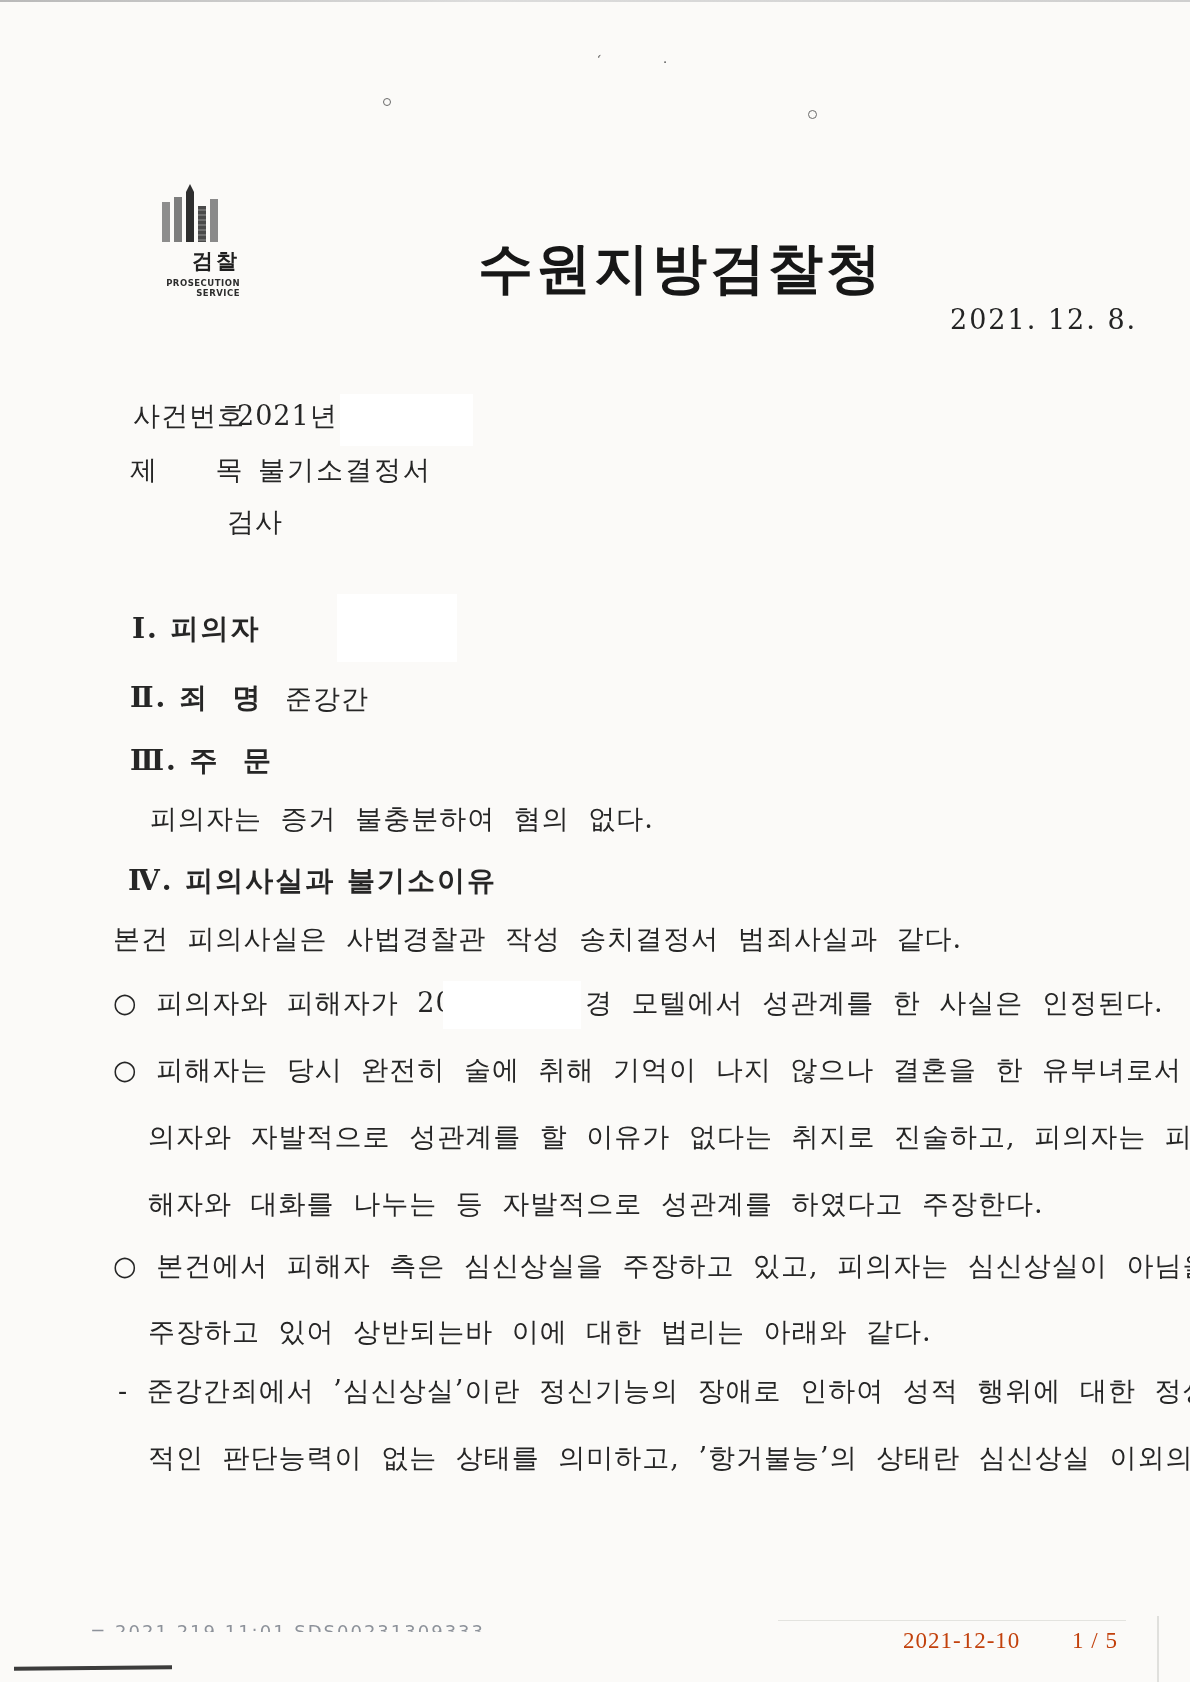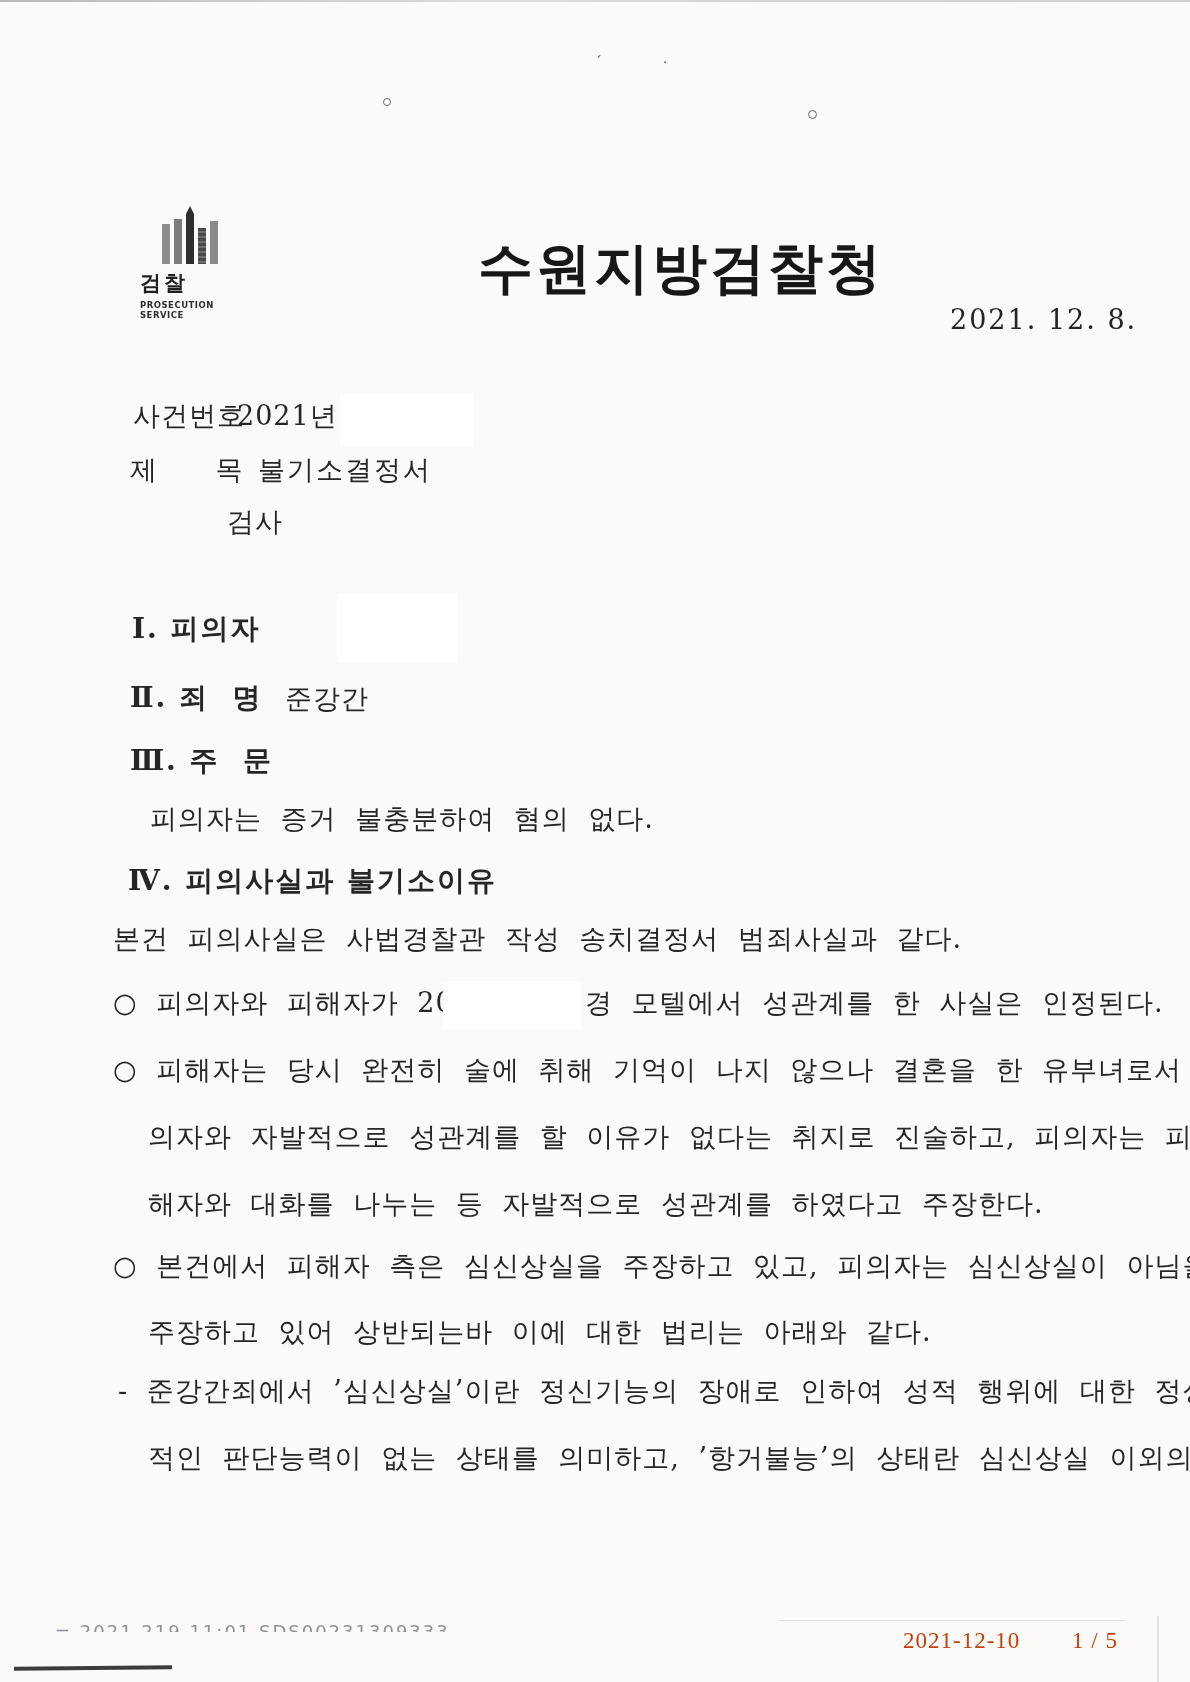--- a/index.html
+++ b/index.html
@@ -14,21 +14,21 @@
   }
   
   .scan-top-edge{position:absolute;left:0;top:0;width:100%;height:2px;
     background:linear-gradient(to right,#b9b9b9,#dcdcdc 40%,#cfcfcf);}
   .speck{position:absolute;color:#555;font-size:13px;line-height:1;}
   .speck-ring{position:absolute;border:1.5px solid #6a6a6a;border-radius:50%;}
   .footer-hline{position:absolute;left:778px;top:1620px;width:348px;height:1px;background:#e3e3df;}
   .right-vline{position:absolute;left:1157px;top:1616px;width:2px;height:66px;background:#e0e0dd;}
   .bottom-dark-line{position:absolute;left:14px;top:1666px;width:158px;height:4px;background:#3c3c3c;transform:rotate(-0.6deg);}
   
-  .logo{position:absolute;left:140px;top:206px;width:100px;text-align:left;}
+  .logo{position:absolute;left:140px;top:184px;width:100px;text-align:right;}
   .logo-bars{display:flex;align-items:flex-end;justify-content:center;gap:4px;height:58px;}
   .bar{width:8px;}
   .bar1{height:40px;background:#8d8d8d;}
   .bar2{height:45px;background:#7d7d7d;}
   .bar3{height:50px;background:#2e2e2e;position:relative;}
   .bar3:before{content:"";position:absolute;left:0;top:-8px;border-left:4px solid transparent;
     border-right:4px solid transparent;border-bottom:8px solid #2e2e2e;}
   .bar4{height:36px;background:repeating-linear-gradient(#4a4a4a 0 3px,#6f6f6f 3px 5px);}
   .bar5{height:43px;background:#8a8a8a;}
   .logo-kr{font-size:21px;font-weight:bold;letter-spacing:3px;color:#1f1f1f;margin-top:5px;
@@ -43,21 +43,21 @@
   .t{position:absolute;font-size:27px;letter-spacing:1px;white-space:nowrap;}
   .bold{font-weight:normal;}
   .pre{white-space:pre;}
   .bodyline{word-spacing:9px;}
   .heading{font-size:28px;font-weight:bold;letter-spacing:2px;}
   
   .redact{position:absolute;background:#ffffff;}
   
   .scan-line-clip{position:absolute;left:55px;top:1621px;width:430px;height:11px;overflow:hidden;}
   .scan-line-text{font-family:"DejaVu Sans","Liberation Sans",sans-serif;font-size:18px;
-    color:#8d929a;letter-spacing:2px;white-space:nowrap;}
+    color:#8d929a;letter-spacing:2px;white-space:nowrap;text-align:right;}
   .footer-num{position:absolute;font-family:Liberation Serif, serif;
     font-size:23px;color:#c2410c;letter-spacing:1px;}
 </style>
 </head>
 <body>
 
 <div class="page">
 
   <div class="scan-top-edge"></div>
   <div class="speck" style="left:596px;top:53px;transform:rotate(15deg);">‘</div>

